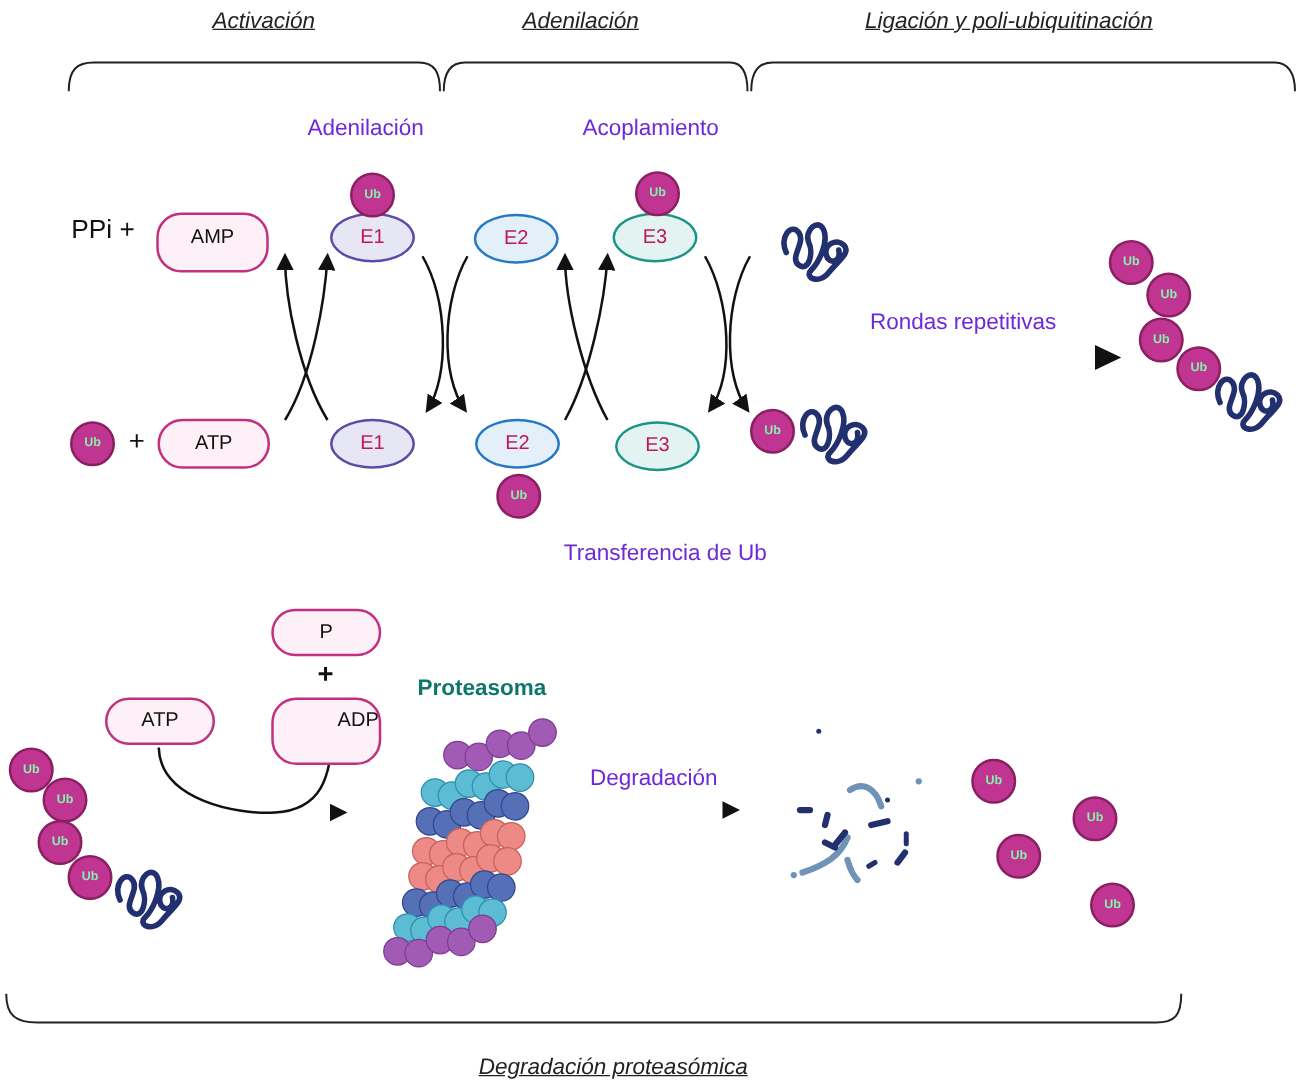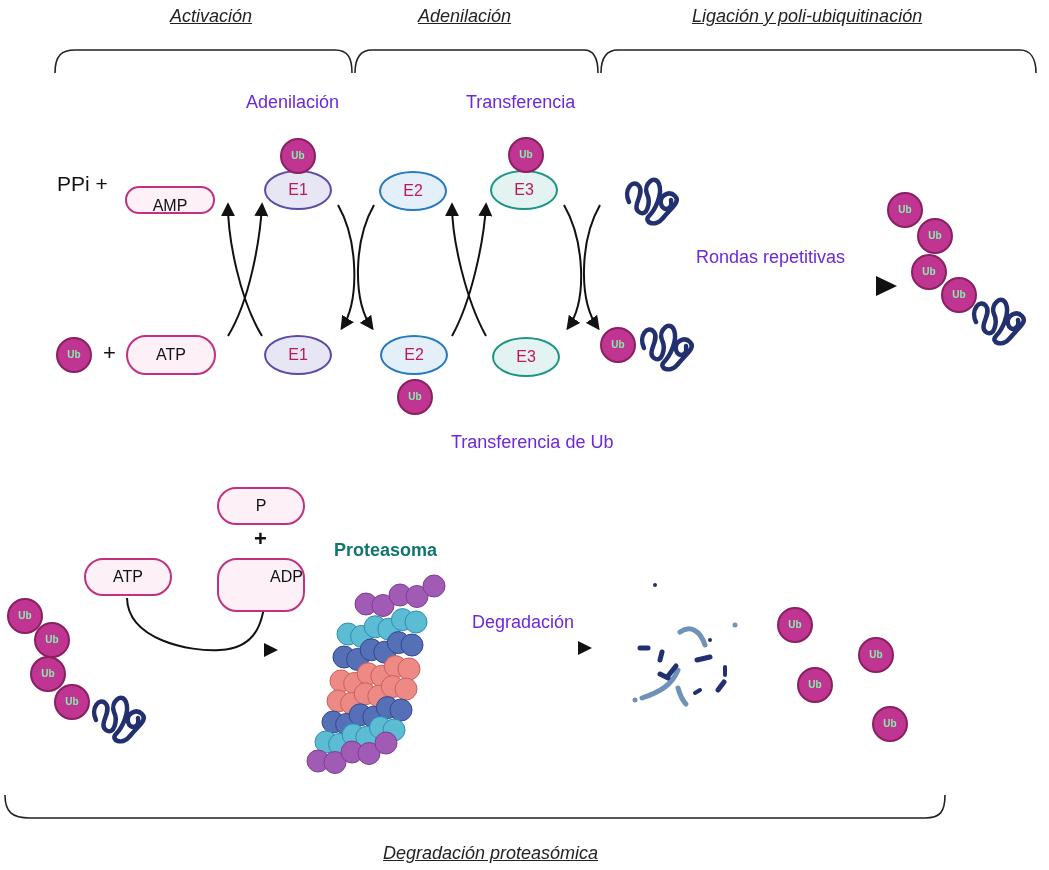--- a/index.html
+++ b/index.html
@@ -139,27 +139,27 @@
     <circle cx="710" cy="640" r="2" fill="#23306f" stroke="none"></circle>
   </g>
 </svg>
 
 <div class="lbl italic" style="left:170px;top:6px;">Activación</div>
 <div class="lbl italic" style="left:418px;top:6px;">Adenilación</div>
 <div class="lbl italic" style="left:692px;top:6px;">Ligación y poli-ubiquitinación</div>
 <div class="lbl italic" style="left:383px;top:843px;">Degradación proteasómica</div>
 
 <div class="lbl plain" style="left:246px;top:92px;">Adenilación</div>
-<div class="lbl plain" style="left:466px;top:92px;">Transferencia</div>
+<div class="lbl plain" style="left:466px;top:92px;">Acoplamiento</div>
 <div class="lbl plain" style="left:451px;top:432px;">Transferencia de Ub</div>
 <div class="lbl plain" style="left:696px;top:247px;">Rondas repetitivas</div>
 <div class="lbl plain" style="left:472px;top:612px;">Degradación</div>
 
 <div class="lbl" style="left:57px;top:172px;font-size:21px;">PPi +</div>
-<div class="pill" style="left:125px;top:186px;width:90px;height:28px;line-height:35px;">AMP</div>
+<div class="pill" style="left:125px;top:170px;width:90px;height:48px;line-height:35px;">AMP</div>
 <div class="enz e1" style="left:264px;top:170px;width:68px;height:40px;line-height:35px;">E1</div>
 <div class="ub" style="left:280px;top:138px;">Ub</div>
 
 <div class="enz e2" style="left:379px;top:171px;width:68px;height:40px;line-height:35px;">E2</div>
 <div class="enz e3" style="left:490px;top:170px;width:68px;height:40px;line-height:35px;">E3</div>
 <div class="ub" style="left:508px;top:137px;">Ub</div>
 
 <div class="ub" style="left:56px;top:337px;">Ub</div>
 <div class="lbl" style="left:103px;top:340px;font-size:22px;">+</div>
 <div class="pill" style="left:126px;top:335px;width:90px;height:40px;line-height:35px;">ATP</div>

